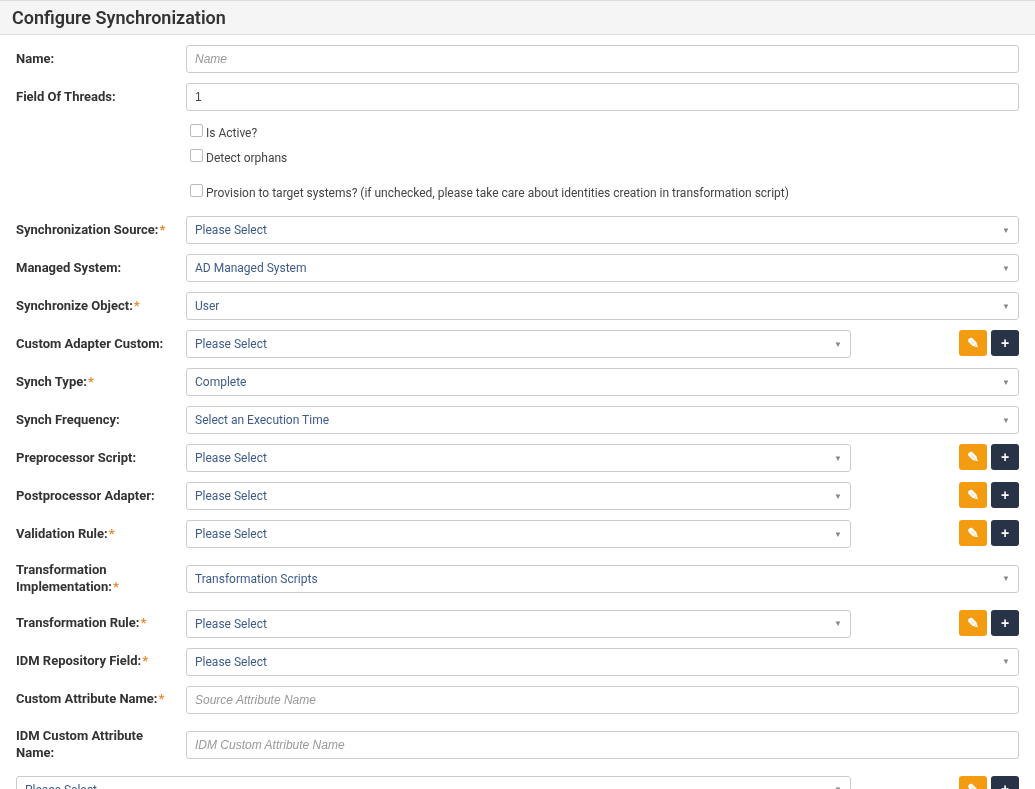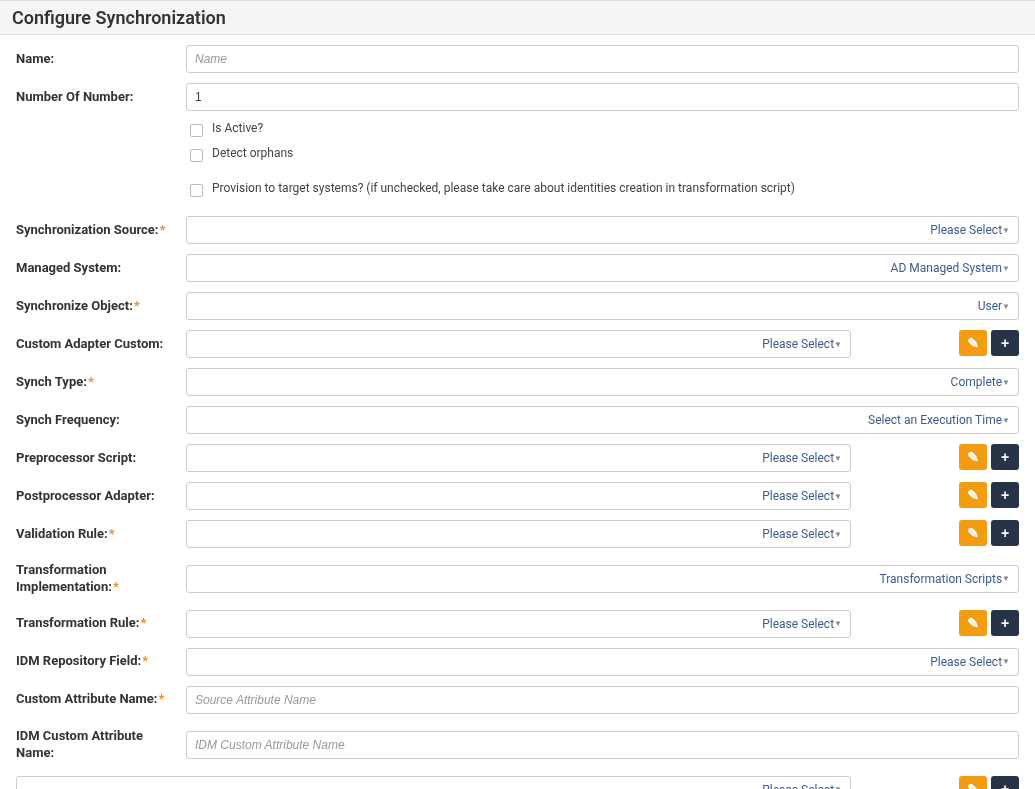--- a/index.html
+++ b/index.html
@@ -57,39 +57,38 @@
     font-size: 12px;
     color: #777;
     background: #fff;
   }
   .select-input {
     font-style: normal;
     color: #3E5B8C;
     position: relative;
     display: flex;
     align-items: center;
-    justify-content: flex-end;
+    justify-content: space-between;
     cursor: pointer;
   }
   .select-input .caret {
     color: #888;
     font-size: 8px;
   }
   .text-input::placeholder, .textarea-input::placeholder {
     color: #999;
     font-style: italic;
   }
   .text-input.hasval {
     font-style: normal;
     color: #444;
   }
   .checkbox-row {
     display: flex;
-    align-items: flex-start;
-    gap: 6px;
+    align-items: flex-end;
     margin-bottom: 6px;
     font-size: 12px;
     color: #444;
   }
   .checkbox-row input[type=checkbox] {
     width: 13px;
     height: 13px;
     border: 1px solid #bbb;
     border-radius: 2px;
     appearance: none;
@@ -129,21 +128,21 @@
 <div class="form-body">
 
   <div class="form-row">
     <div class="label-col">Name:</div>
     <div class="input-col">
       <input class="text-input" placeholder="Name" style="">
     </div>
   </div>
 
   <div class="form-row">
-    <div class="label-col">Number Of Number:</div>
+    <div class="label-col">Field Of Threads:</div>
     <div class="input-col">
       <input class="text-input hasval" value="1" style="">
     </div>
   </div>
 
   <div class="form-row">
     <div class="label-col"></div>
     <div class="input-col" style="flex-direction:column; gap:0;">
       <div class="checkbox-block">
         <label class="checkbox-row">

